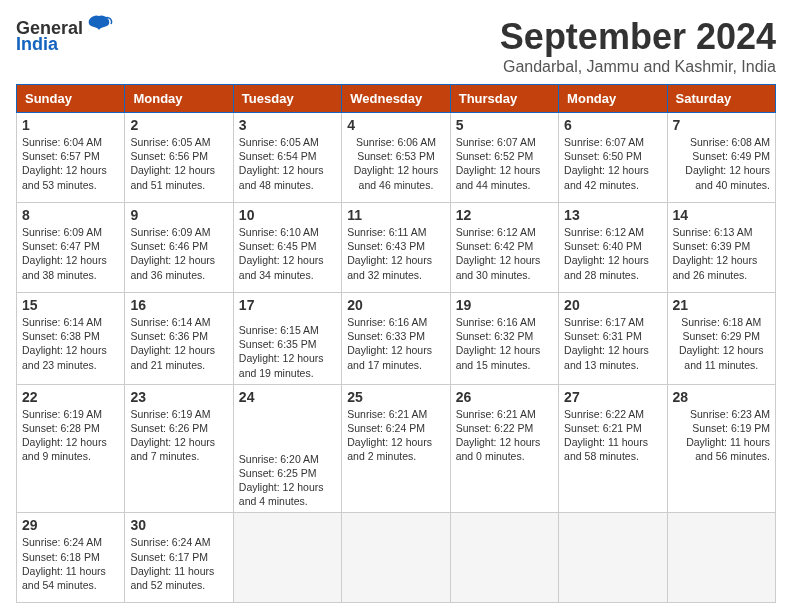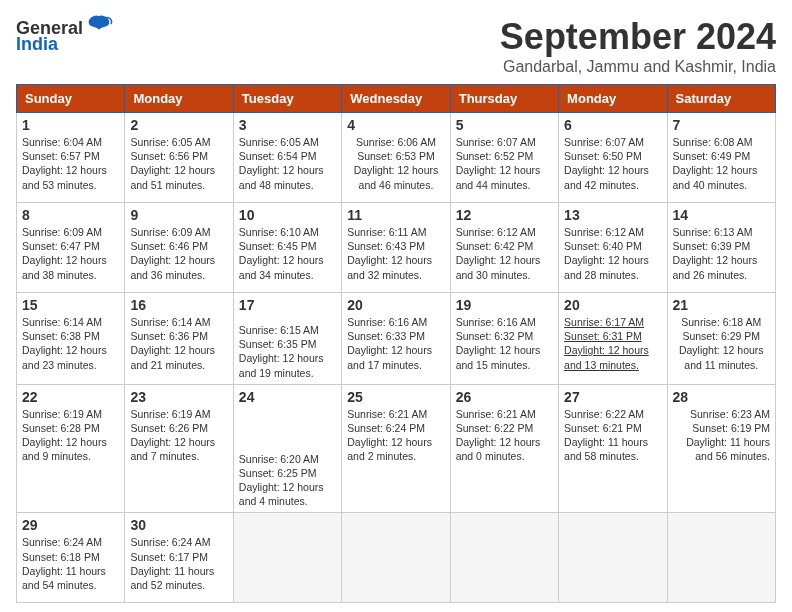--- a/index.html
+++ b/index.html
@@ -154,21 +154,21 @@
         </td>
         <td>
           <span class="day-num">6</span>
           <div class="cell-info" style="white-space: pre-line;">Sunrise: 6:07 AM
 Sunset: 6:50 PM
 Daylight: 12 hours
 and 42 minutes.</div>
         </td>
         <td>
           <span class="day-num">7</span>
-          <div class="cell-info" style="white-space: pre-line;">Sunrise: 6:08 AM
+          <div class="cell-info" style="white-space: pre-line; text-align: right;">Sunrise: 6:08 AM
 Sunset: 6:49 PM
 Daylight: 12 hours
 and 40 minutes.</div>
         </td>
       </tr>
       <tr>
         <td>
           <span class="day-num">8</span>
           <div class="cell-info" style="white-space: pre-line;">Sunrise: 6:09 AM
 Sunset: 6:47 PM
@@ -249,21 +249,21 @@
         </td>
         <td>
           <span class="day-num">19</span>
           <div class="cell-info" style="white-space: pre-line;">Sunrise: 6:16 AM
 Sunset: 6:32 PM
 Daylight: 12 hours
 and 15 minutes.</div>
         </td>
         <td>
           <span class="day-num">20</span>
-          <div class="cell-info" style="white-space: pre-line; text-decoration: underline;">Sunrise: 6:17 AM
+          <div class="cell-info" style="white-space: pre-line;">Sunrise: 6:17 AM
 Sunset: 6:31 PM
 Daylight: 12 hours
 and 13 minutes.</div>
         </td>
         <td>
           <span class="day-num">21</span>
           <div class="cell-info" style="white-space: pre-line; text-align: center;">Sunrise: 6:18 AM
 Sunset: 6:29 PM
 Daylight: 12 hours
 and 11 minutes.</div>

